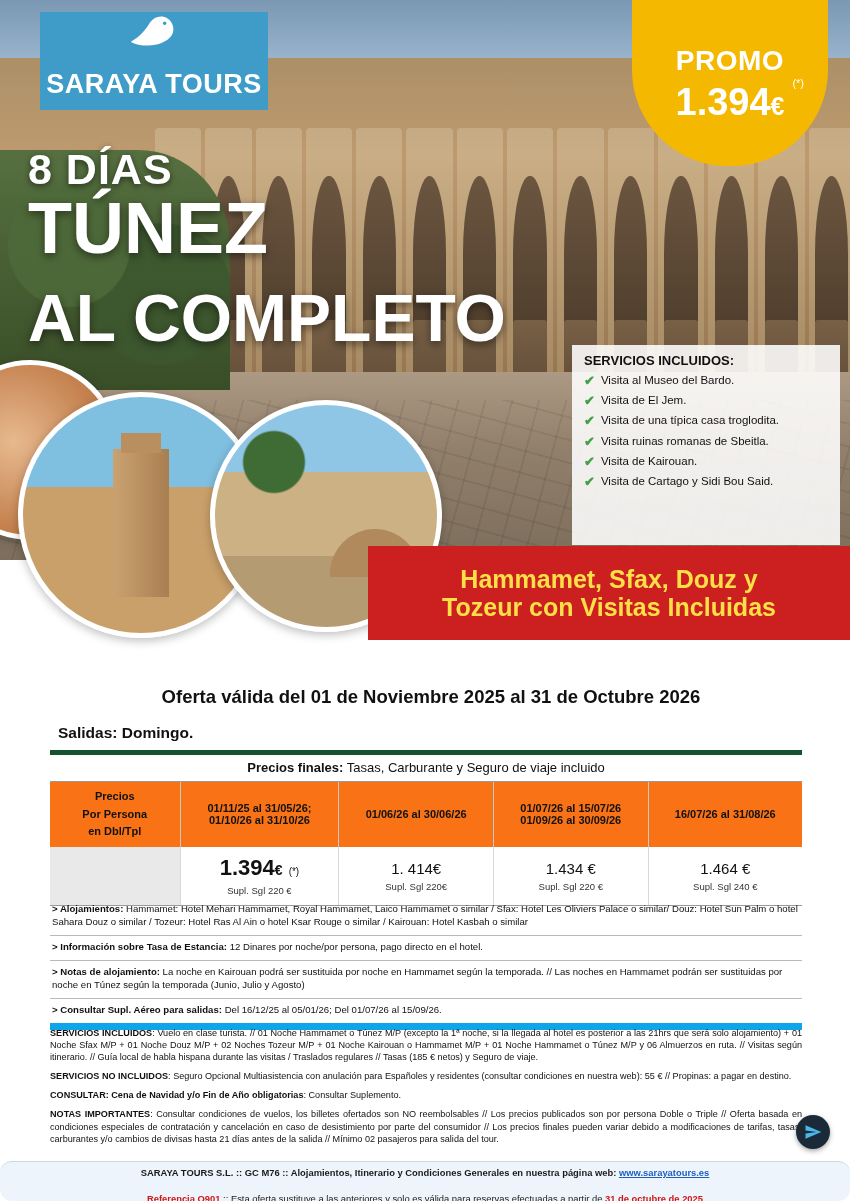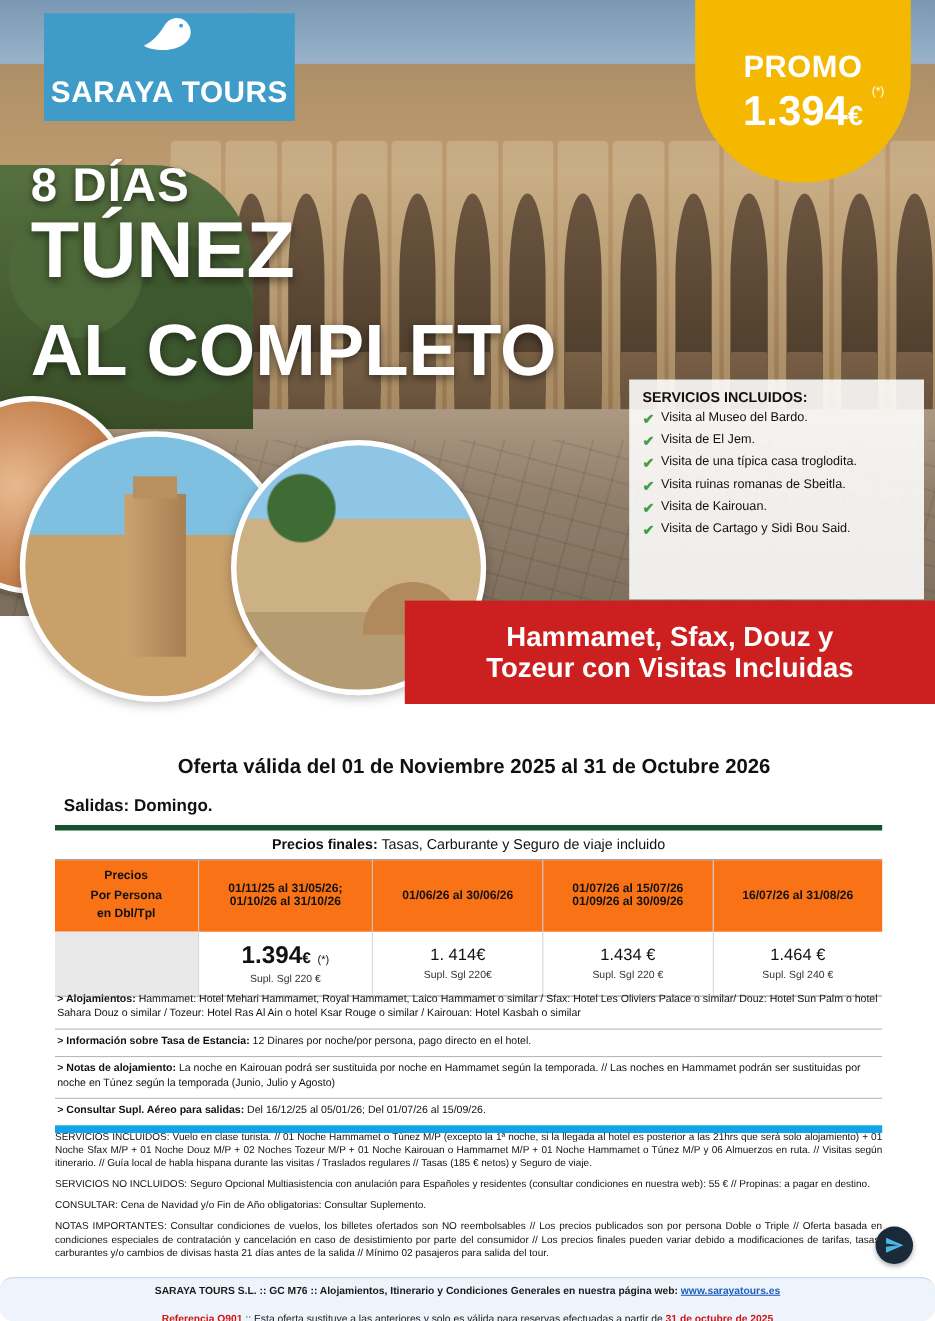--- a/index.html
+++ b/index.html
@@ -151,21 +151,21 @@
   .services li {
     font-size:11.5px; color:#111; margin:0 0 7px 0;
     display:flex; align-items:flex-start; gap:6px; line-height:1.15;
   }
   .tick { color:#43a047; font-size:13px; line-height:1; font-weight:bold; }
 
   
   .redband {
     position:absolute; left:368px; top:546px; width:482px; height:94px;
     background:#cc1f1f; display:flex; flex-direction:column;
-    align-items:center; justify-content:center; color:#ffffff;
+    align-items:center; justify-content:center; color:#fde047;
     text-align:right; padding:0 10px;
   }
   .redband span { font-size:25px; font-weight:bold; line-height:1.12; }
 
   
   .offer-valid {
     position:absolute; left:0; top:686px; width:850px; text-align:center;
     font-size:18.5px; font-weight:bold; color:#111;padding-left:12px;
   }
   .departures {
@@ -201,21 +201,21 @@
   .note {
     font-size:9.6px; line-height:1.35; color:#111;
     border-bottom:1px solid #b9b9b9; padding:5px 2px 6px 2px;
   }
   .note b { font-weight:bold; }
   .note:last-child { border-bottom:7px solid #0ea5e9; }
 
   
   .fine { position:absolute; left:50px; top:1027px; width:752px; }
   .fine p { margin:0 0 7px 0; font-size:9.1px; line-height:1.33; color:#111; text-align:justify; }
-  .fine b { font-weight:normal; }
+  .fine b { font-weight:bold; }
 
   
   .footer {
     position:absolute; left:0; bottom:0; width:850px; height:40px;
     background:#eef4fb; border-top:1px solid #c9d6e4;
     text-align:center; padding-top:5px;border-radius:12px;
   }
   .footer .l1 { font-size:9.4px; color:#1a1a1a; font-weight:bold; }
   .footer .l1 a { color:#1f5fbf; text-decoration:underline; font-weight:bold; }
   .footer .l2 { font-size:9.4px; color:#d01717; font-weight:bold; margin-top:15px; }

